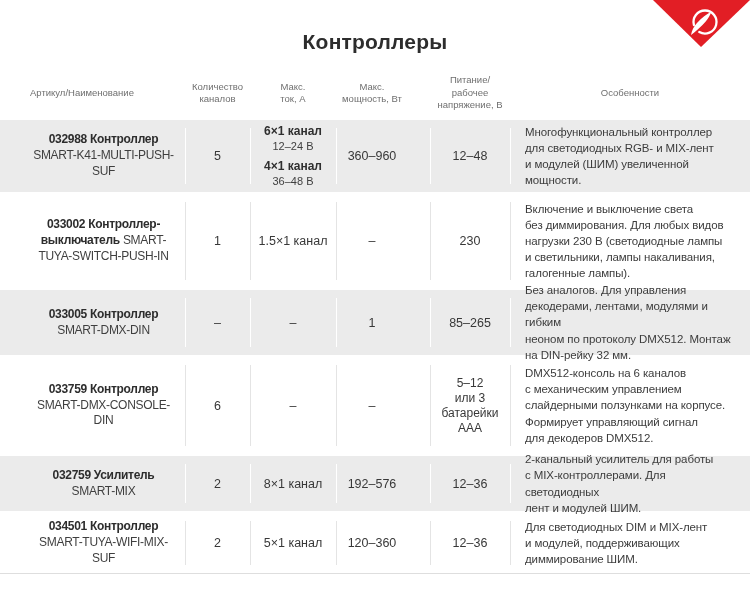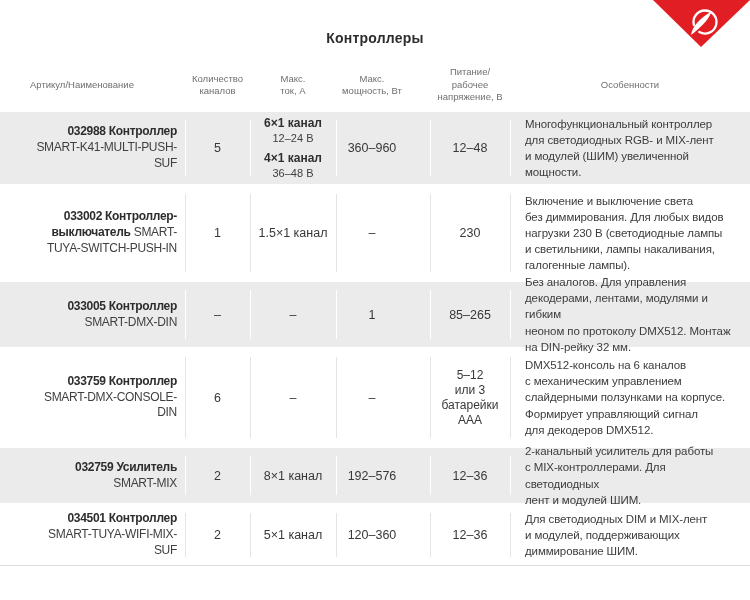--- a/index.html
+++ b/index.html
@@ -6,21 +6,21 @@
   body{
     width:750px;height:600px;overflow:hidden;background:#ffffff;
     font-family:"Liberation Sans","DejaVu Sans",sans-serif;
     -webkit-font-smoothing:antialiased;
     position:relative;
   }
   *{box-sizing:border-box;}
   .logo{position:absolute;top:0;right:0;width:97px;height:47px;}
   h1.title{
     margin:30px 0 0 0;text-align:center;
-    font-size:14px;font-weight:bold;color:#2d2d2d;letter-spacing:.2px;
+    font-size:21px;font-weight:bold;color:#2d2d2d;letter-spacing:.2px;
   }
   .table{width:750px;border-bottom:1px solid #dedede;}
   .thead{display:flex;height:50px;margin-top:14px;align-items:center;}
   .thead .cell{
     font-size:9.5px;color:#6f6f6f;line-height:1.3;
     white-space:pre-line;text-align:center;
     display:flex;flex-direction:column;justify-content:center;align-items:center;
     height:100%;
   }
   .thead .c1{align-items:flex-start;text-align:left;}
@@ -32,21 +32,21 @@
   }
   .row .cell + .cell::before{
     content:"";position:absolute;left:0;top:8px;bottom:8px;width:1px;background:var(--sep);
   }
   .c1{width:185px;padding-left:30px;padding-right:8px;}
   .c2{width:65px;}
   .c3{width:86px;}
   .c4{width:72px;}
   .c5{width:80px;margin-left:22px;}
   .c6{flex:1;}
-  .row .c1{align-items:flex-start;text-align:right;}
+  .row .c1{align-items:flex-start;text-align:center;}
   .row .c6{align-items:flex-start;text-align:left;padding-left:15px;padding-right:8px;}
   .name-cell p{margin:0;font-size:12px;line-height:1.32;letter-spacing:-.3px;color:#3f3f3f;}
   .name-cell .b{font-weight:bold;color:#2d2d2d;}
   .num{font-size:12.5px;color:#383838;}
   .grp{margin:2.5px 0;}
   .grp .b{font-weight:bold;font-size:12px;color:#2f2f2f;line-height:1.25;text-align:center;}
   .grp .sub{font-size:11px;color:#3f3f3f;line-height:1.3;}
   .multi{white-space:pre-line;font-size:12px;line-height:1.25;color:#383838;}
   .features{white-space:pre-line;font-size:11.5px;line-height:1.4;color:#3c3c3c;letter-spacing:-.1px;}
   .r1{height:76px;}.r2{height:94px;}.r3{height:69px;}.r4{height:97px;}.r5{height:59px;}.r6{height:60px;}

